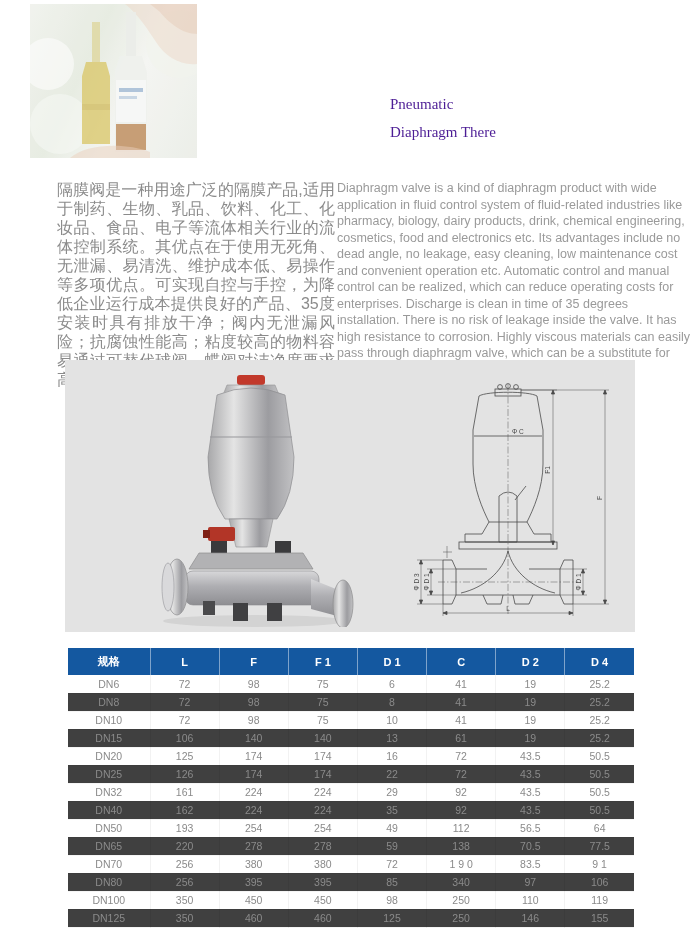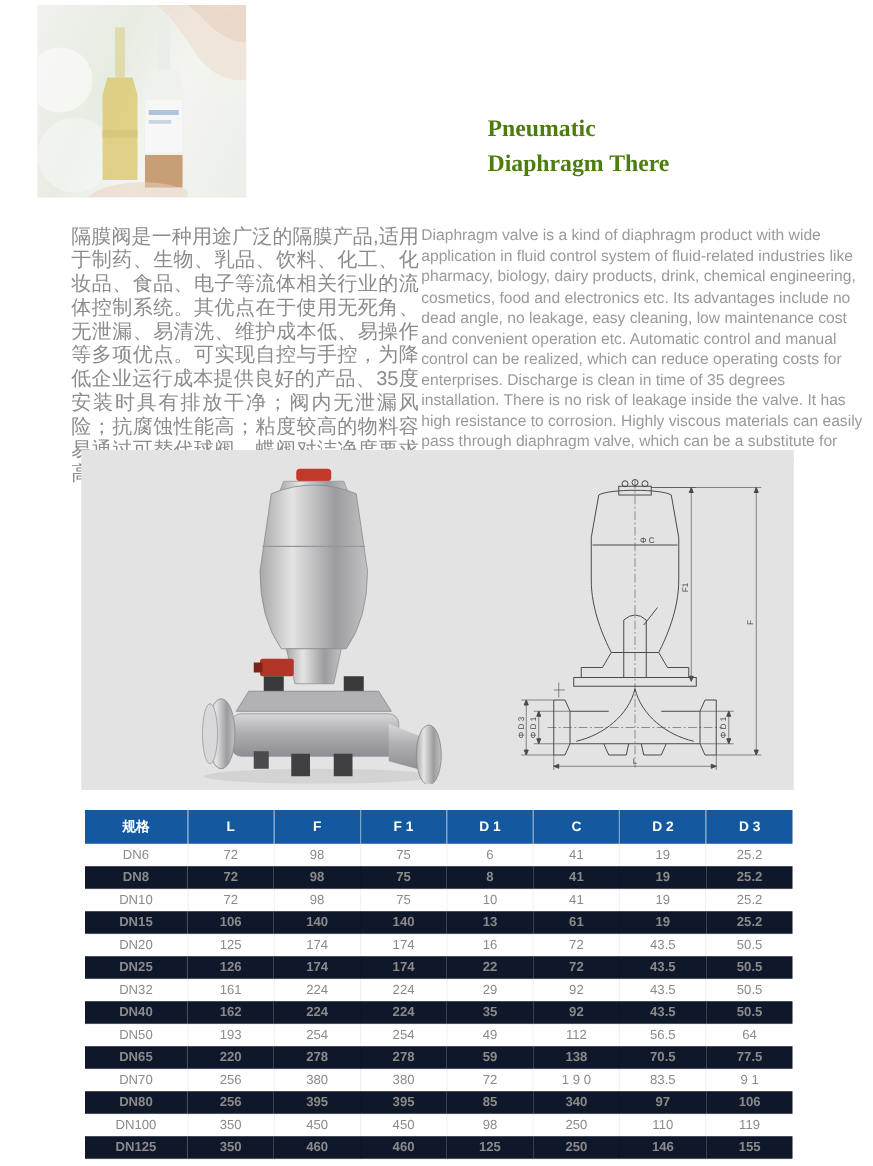--- a/index.html
+++ b/index.html
@@ -10,21 +10,21 @@
   }
   
   .lab-photo {
     position:absolute; left:30px; top:4px; width:167px; height:154px;
     overflow:hidden; background:linear-gradient(115deg,#eef0ea 0%,#e2e8dc 35%,#f2f3ef 60%,#e8ebe4 100%);
   }
   
   .title-block { position:absolute; left:390px; top:84px; }
   .title-zh { font-size:21px; font-weight:bold; color:#2779b8; letter-spacing:1px; }
   .title-en { margin-top:6px; font-family:"Liberation Serif","DejaVu Serif",serif;
-    font-weight:bold; font-size:19px; color:#4d7c0f; line-height:28px; }
+    font-weight:normal; font-size:15px; color:#4c1d95; line-height:28px; }
   
   .para-zh {
     position:absolute; left:57px; top:180px; width:278px;
     font-size:16px; line-height:19px; color:#8b8b8b; text-align:justify;
   }
   .para-en {
     position:absolute; left:337px; top:180px; width:354px;
     font-size:12.5px; line-height:16.5px; color:#9a9a9a;
   }
   
@@ -43,21 +43,21 @@
     background:#1458a0; color:#ffffff; font-weight:bold; font-size:11px;
     height:27px; text-align:center; border-right:1px solid rgba(255,255,255,.45);
   }
   .spec-table th:last-child { border-right:none; }
   .spec-table th:first-child { width:82px;margin-top:20px; }
   .spec-table td {
     height:18px; text-align:center; color:#8a8a8a;
     border-right:1px solid rgba(0,0,0,.05); border-bottom:1px solid rgba(0,0,0,.04);
   }
   .spec-table td:last-child { border-right:none; }
-  .spec-table tr.alt td { background:#0f172a;font-weight:bold; }
+  .spec-table tr.alt td { background:#404040; }
   svg text { font-family:"Liberation Sans","DejaVu Sans",sans-serif; }
 </style>
 </head>
 <body>
 
 <div class="page">
 
   <div class="lab-photo">
     <svg width="167" height="154" viewBox="0 0 167 154">
       <circle cx="18" cy="60" r="26" fill="#ffffff" opacity="0.55"></circle>
@@ -224,21 +224,21 @@
   <table class="spec-table">
     <thead>
       <tr>
           <th>规格</th>
           <th>L</th>
           <th>F</th>
           <th>F 1</th>
           <th>D 1</th>
           <th>C</th>
           <th>D 2</th>
-          <th>D 3</th>
+          <th>D 4</th>
         </tr>
     </thead>
     <tbody>
         <tr>
           <td>DN6</td>
           <td>72</td>
           <td>98</td>
           <td>75</td>
           <td>6</td>
           <td>41</td>

